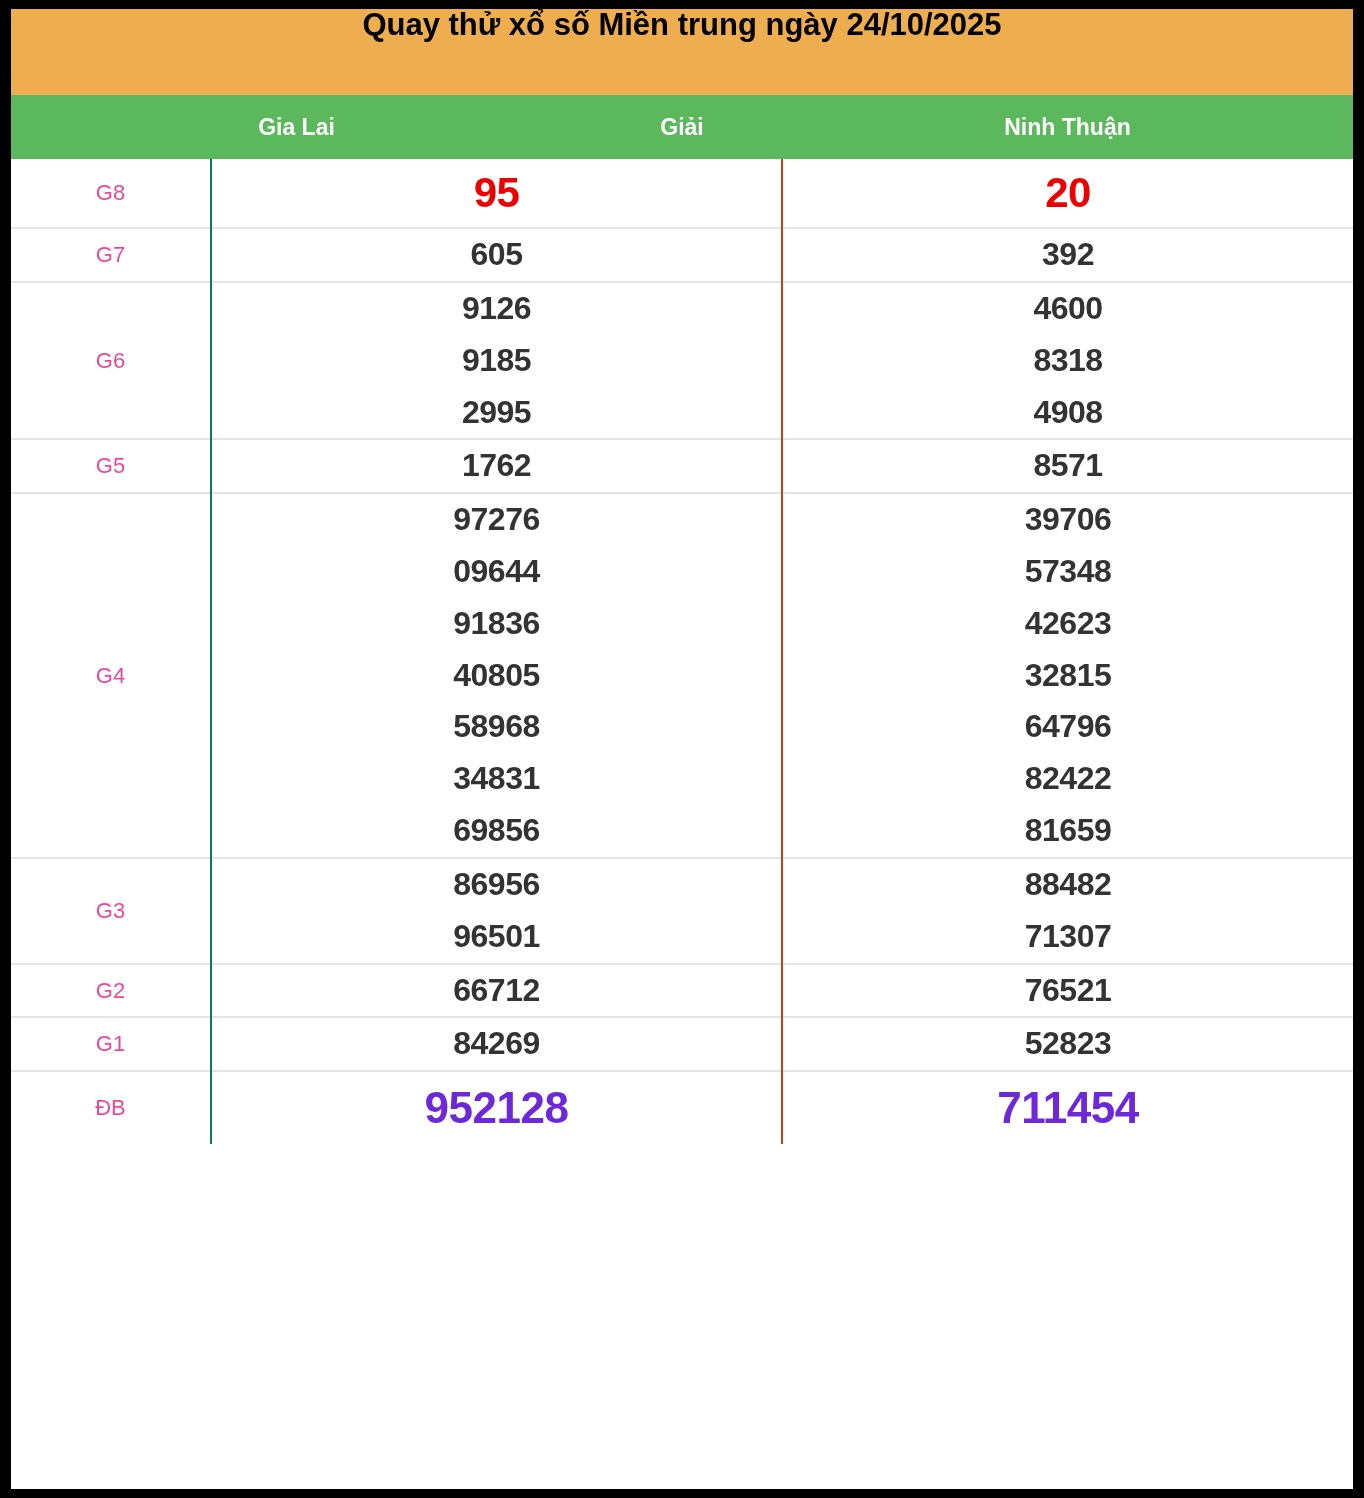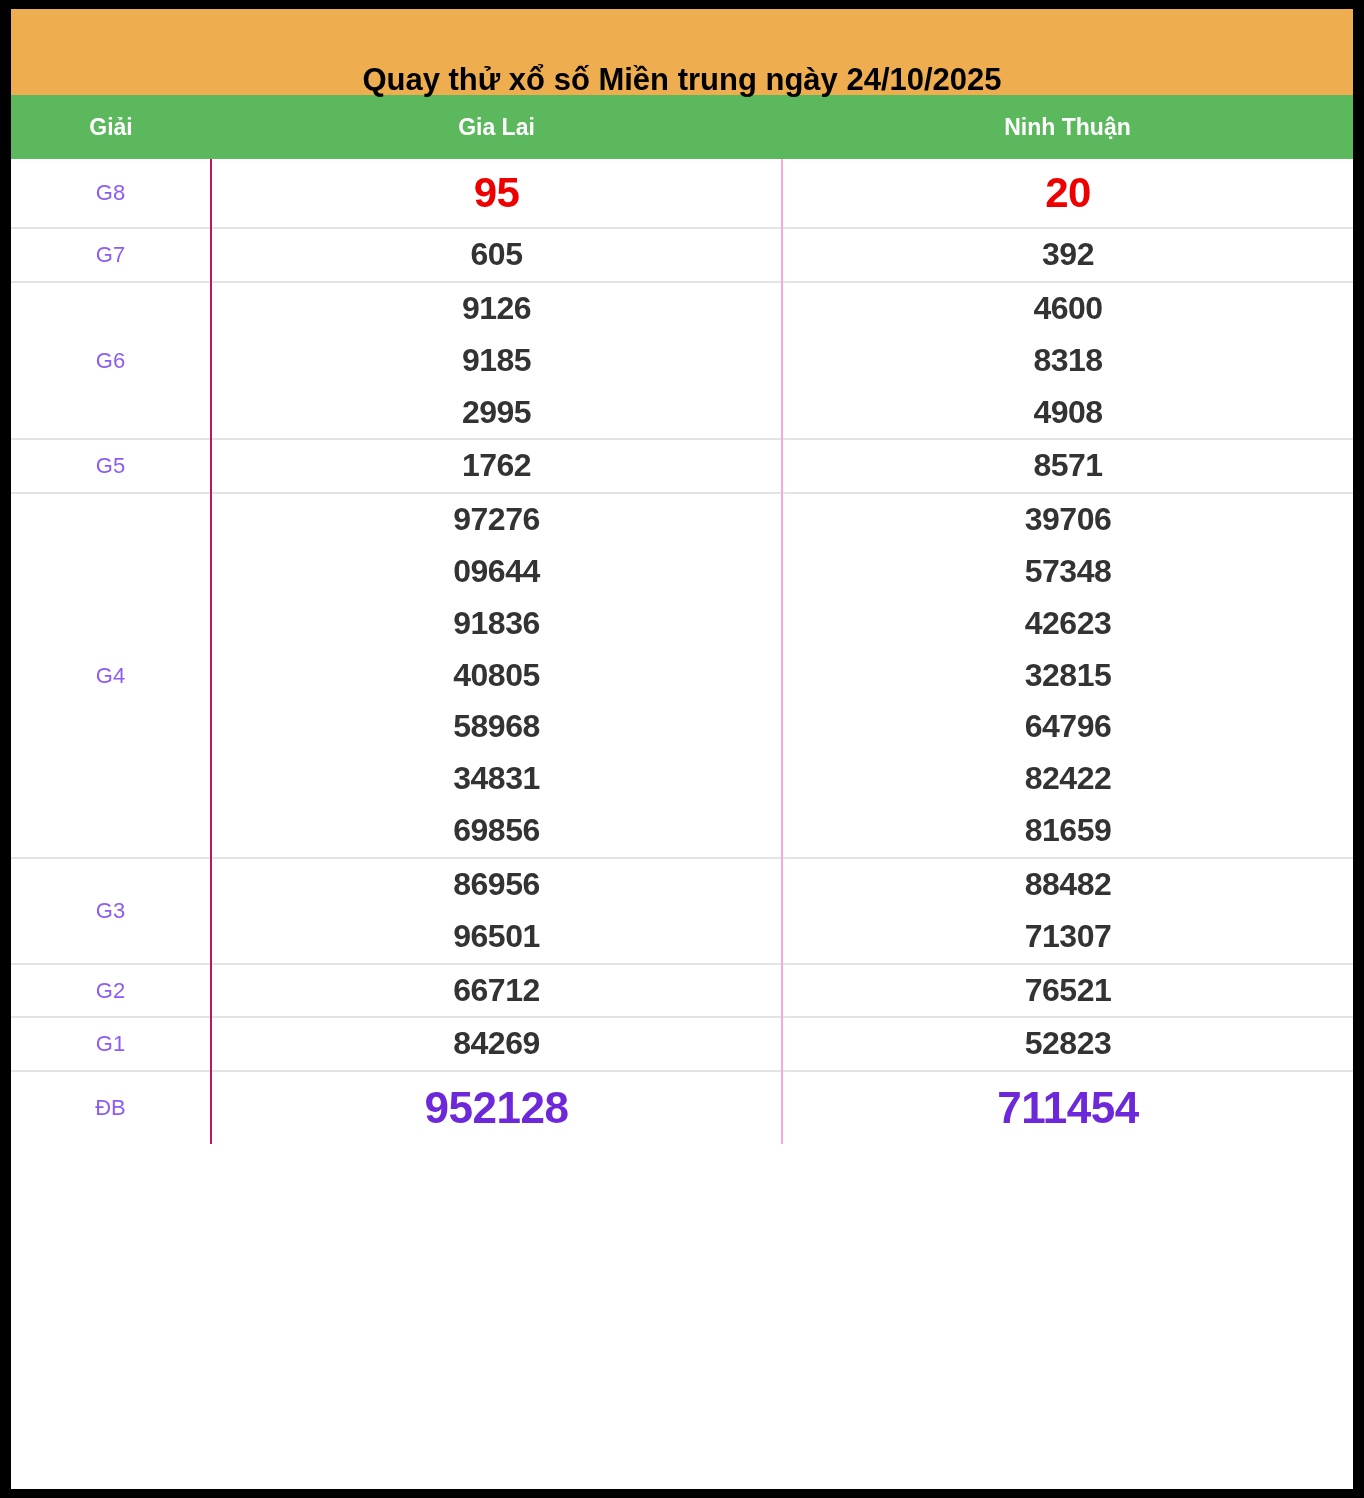--- a/index.html
+++ b/index.html
@@ -29,21 +29,21 @@
     width: 1342px;
     height: 1480px;
     background: #ffffff;
     box-sizing: border-box;
   }
   .title-bar {
     width: 1342px;
     height: 86px;
     background: #eeae50;
     display: flex;
-    align-items: flex-end;
+    align-items: flex-start;
     justify-content: center;
     box-sizing: border-box;
   }
   .title-text {
     font-size: 31px;
     font-weight: bold;
     color: #000000;
     letter-spacing: 0px;
     line-height: 1;
     white-space: nowrap;
@@ -82,26 +82,26 @@
   .results-table td {
     vertical-align: middle;
     text-align: center;
     box-sizing: border-box;
     padding: 0;
   }
   td.prize-label {
     width: 200px;
     font-size: 22px;
     font-weight: normal;
-    color: #8b5cf6;
-    border-right: 2px solid #be185d;
+    color: #ec4899;
+    border-right: 2px solid #0f766e;
   }
   td.num-cell {
     width: 571px;
-    border-right: 2px solid #f9a8d4;
+    border-right: 2px solid #c2410c;
   }
   td.num-cell:last-child {
     border-right: none;
   }
   .num {
     font-size: 32px;
     font-weight: bold;
     color: #333333;
     line-height: 1.62;
     letter-spacing: -0.5px;
@@ -124,22 +124,22 @@
 <body>
 
 <div class="page-frame">
   <div class="table-wrap">
 
     <div class="title-bar">
       <div class="title-text">Quay thử xổ số Miền trung ngày 24/10/2025</div>
     </div>
 
     <div class="colhead-bar">
+      <div class="colhead-cell col-prov">Gia Lai</div>
       <div class="colhead-cell col-prize">Giải</div>
-      <div class="colhead-cell col-prov">Gia Lai</div>
       <div class="colhead-cell col-prov">Ninh Thuận</div>
     </div>
 
     <table class="results-table">
       <tbody id="results-body">
           <tr>
             <td class="prize-label">G8</td>
             <td class="num-cell">
               <div class="num hi">95</div>
             </td>

